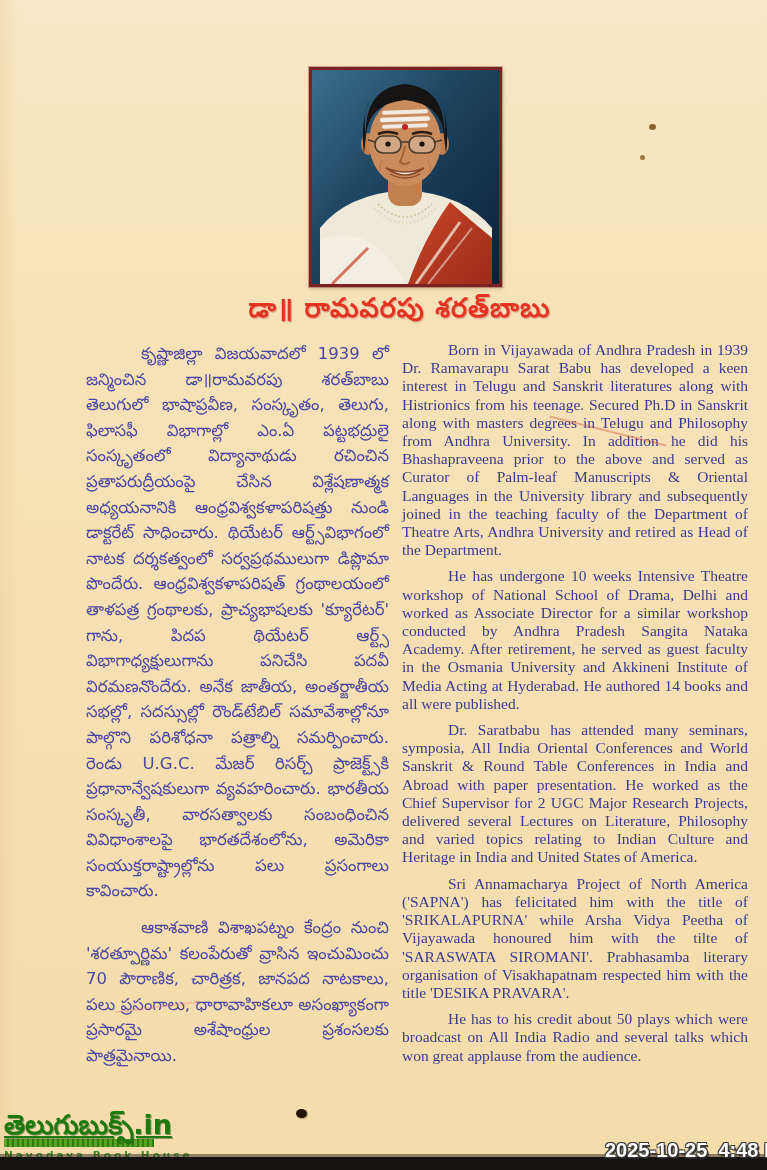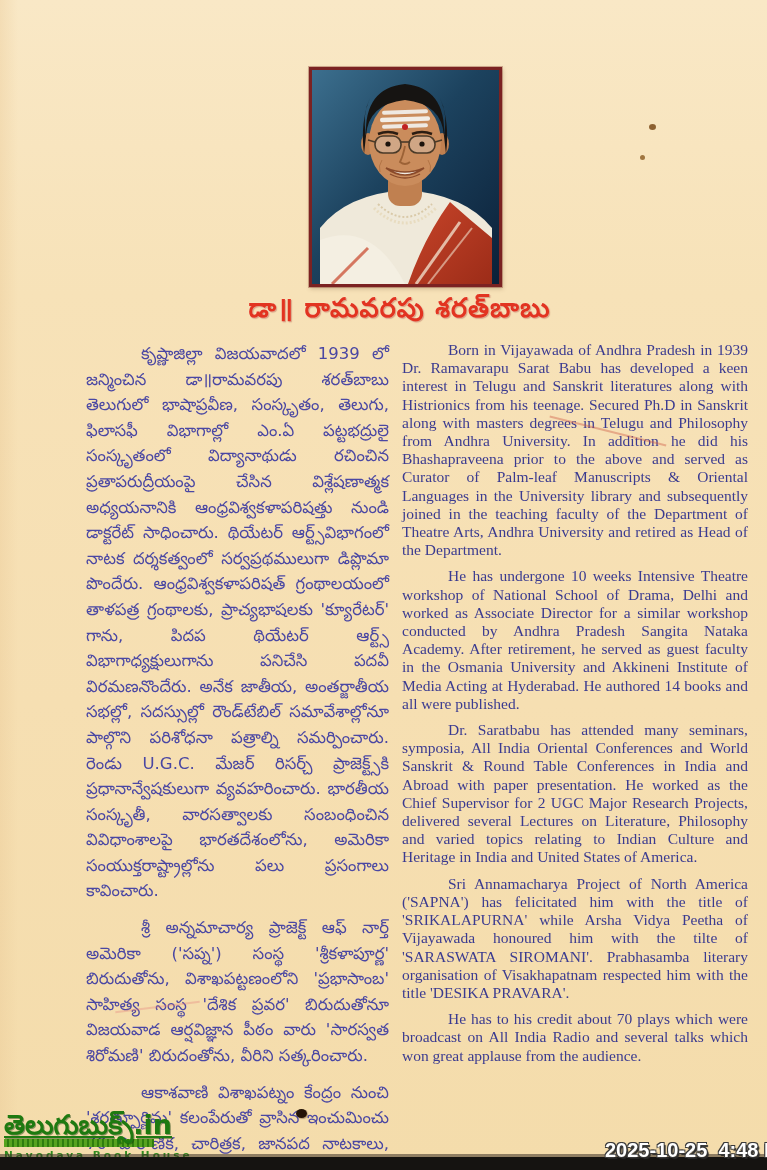--- a/index.html
+++ b/index.html
@@ -145,29 +145,28 @@
       <path d="M70 90 Q66 96 68 102" stroke="#a86a3c" stroke-width="1" fill="none" opacity=".7"></path>
       <path d="M116 90 Q120 96 118 102" stroke="#a86a3c" stroke-width="1" fill="none" opacity=".7"></path>
     </svg>
   </div>
 
   <div class="title">డా॥ రామవరపు శరత్‌బాబు</div>
 
   <div class="columns">
     <div class="col-te">
       <p>కృష్ణాజిల్లా విజయవాదలో 1939 లో జన్మించిన డా॥రామవరపు శరత్‌బాబు తెలుగులో భాషాప్రవీణ, సంస్కృతం, తెలుగు, ఫిలాసఫీ విభాగాల్లో ఎం.ఏ పట్టభద్రులై సంస్కృతంలో విద్యానాథుడు రచించిన ప్రతాపరుద్రీయంపై చేసిన విశ్లేషణాత్మక అధ్యయనానికి ఆంధ్రవిశ్వకళాపరిషత్తు నుండి డాక్టరేట్ సాధించారు. థియేటర్ ఆర్ట్స్‌విభాగంలో నాటక దర్శకత్వంలో సర్వప్రథములుగా డిప్లొమా పొందేరు. ఆంధ్రవిశ్వకళాపరిషత్ గ్రంథాలయంలో తాళపత్ర గ్రంథాలకు, ప్రాచ్యభాషలకు 'క్యూరేటర్' గాను, పిదప థియేటర్ ఆర్ట్స్ విభాగాధ్యక్షులుగాను పనిచేసి పదవీ విరమణనొందేరు. అనేక జాతీయ, అంతర్జాతీయ సభల్లో, సదస్సుల్లో రౌండ్‌టేబిల్ సమావేశాల్లోనూ పాల్గొని పరిశోధనా పత్రాల్ని సమర్పించారు. రెండు U.G.C. మేజర్ రిసర్చ్ ప్రాజెక్ట్స్‌కి ప్రధానాన్వేషకులుగా వ్యవహరించారు. భారతీయ సంస్కృతీ, వారసత్వాలకు సంబంధించిన వివిధాంశాలపై భారతదేశంలోను, అమెరికా సంయుక్తరాష్ట్రాల్లోను పలు ప్రసంగాలు కావించారు.</p>
-      <p>శ్రీ అన్నమాచార్య ప్రాజెక్ట్ ఆఫ్ నార్త్ అమెరికా ('సప్న') సంస్థ 'శ్రీకళాపూర్ణ' బిరుదుతోను, విశాఖపట్టణంలోని 'ప్రభాసాంబ' సాహిత్య సంస్థ 'దేశిక ప్రవర' బిరుదుతోనూ విజయవాడ ఆర్షవిజ్ఞాన పీఠం వారు 'సారస్వత శిరోమణి' బిరుదంతోను, వీరిని సత్కరించారు.</p>
       <p>ఆకాశవాణి విశాఖపట్నం కేంద్రం నుంచి 'శరత్పూర్ణిమ' కలంపేరుతో వ్రాసిన ఇంచుమించు 70 పౌరాణిక, చారిత్రక, జానపద నాటకాలు, పలు ప్రసంగాలు, ధారావాహికలూ అసంఖ్యాకంగా ప్రసారమై అశేషాంధ్రుల ప్రశంసలకు పాత్రమైనాయి.</p>
     </div>
     <div class="col-en">
       <p>Born in Vijayawada of Andhra Pradesh in 1939 Dr. Ramavarapu Sarat Babu has developed a keen interest in Telugu and Sanskrit literatures along with Histrionics from his teenage. Secured Ph.D in Sanskrit along with masters degrees in Telugu and Philosophy from Andhra University. In addition he did his Bhashapraveena prior to the above and served as Curator of Palm-leaf Manuscripts &amp; Oriental Languages in the University library and subsequently joined in the teaching faculty of the Department of Theatre Arts, Andhra University and retired as Head of the Department.</p>
       <p>He has undergone 10 weeks Intensive Theatre workshop of National School of Drama, Delhi and worked as Associate Director for a similar workshop conducted by Andhra Pradesh Sangita Nataka Academy. After retirement, he served as guest faculty in the Osmania University and Akkineni Institute of Media Acting at Hyderabad. He authored 14 books and all were published.</p>
       <p>Dr. Saratbabu has attended many seminars, symposia, All India Oriental Conferences and World Sanskrit &amp; Round Table Conferences in India and Abroad with paper presentation. He worked as the Chief Supervisor for 2 UGC Major Research Projects, delivered several Lectures on Literature, Philosophy and varied topics relating to Indian Culture and Heritage in India and United States of America.</p>
       <p>Sri Annamacharya Project of North America ('SAPNA') has felicitated him with the title of 'SRIKALAPURNA' while Arsha Vidya Peetha of Vijayawada honoured him with the tilte of 'SARASWATA SIROMANI'. Prabhasamba literary organisation of Visakhapatnam respected him with the title 'DESIKA PRAVARA'.</p>
-      <p>He has to his credit about 70 plays which were broadcast on All India Radio and several talks which won great applause from the audience.</p>
+      <p>He has to his credit about 50 plays which were broadcast on All India Radio and several talks which won great applause from the audience.</p>
     </div>
   </div>
 
   <div class="stain stain-ink"></div>
   <div class="stain stain-b1"></div>
   <div class="stain stain-b2"></div>
   <div class="scratch scratch-1"></div>
   <div class="scratch scratch-2"></div>
 
   <div class="watermark">

